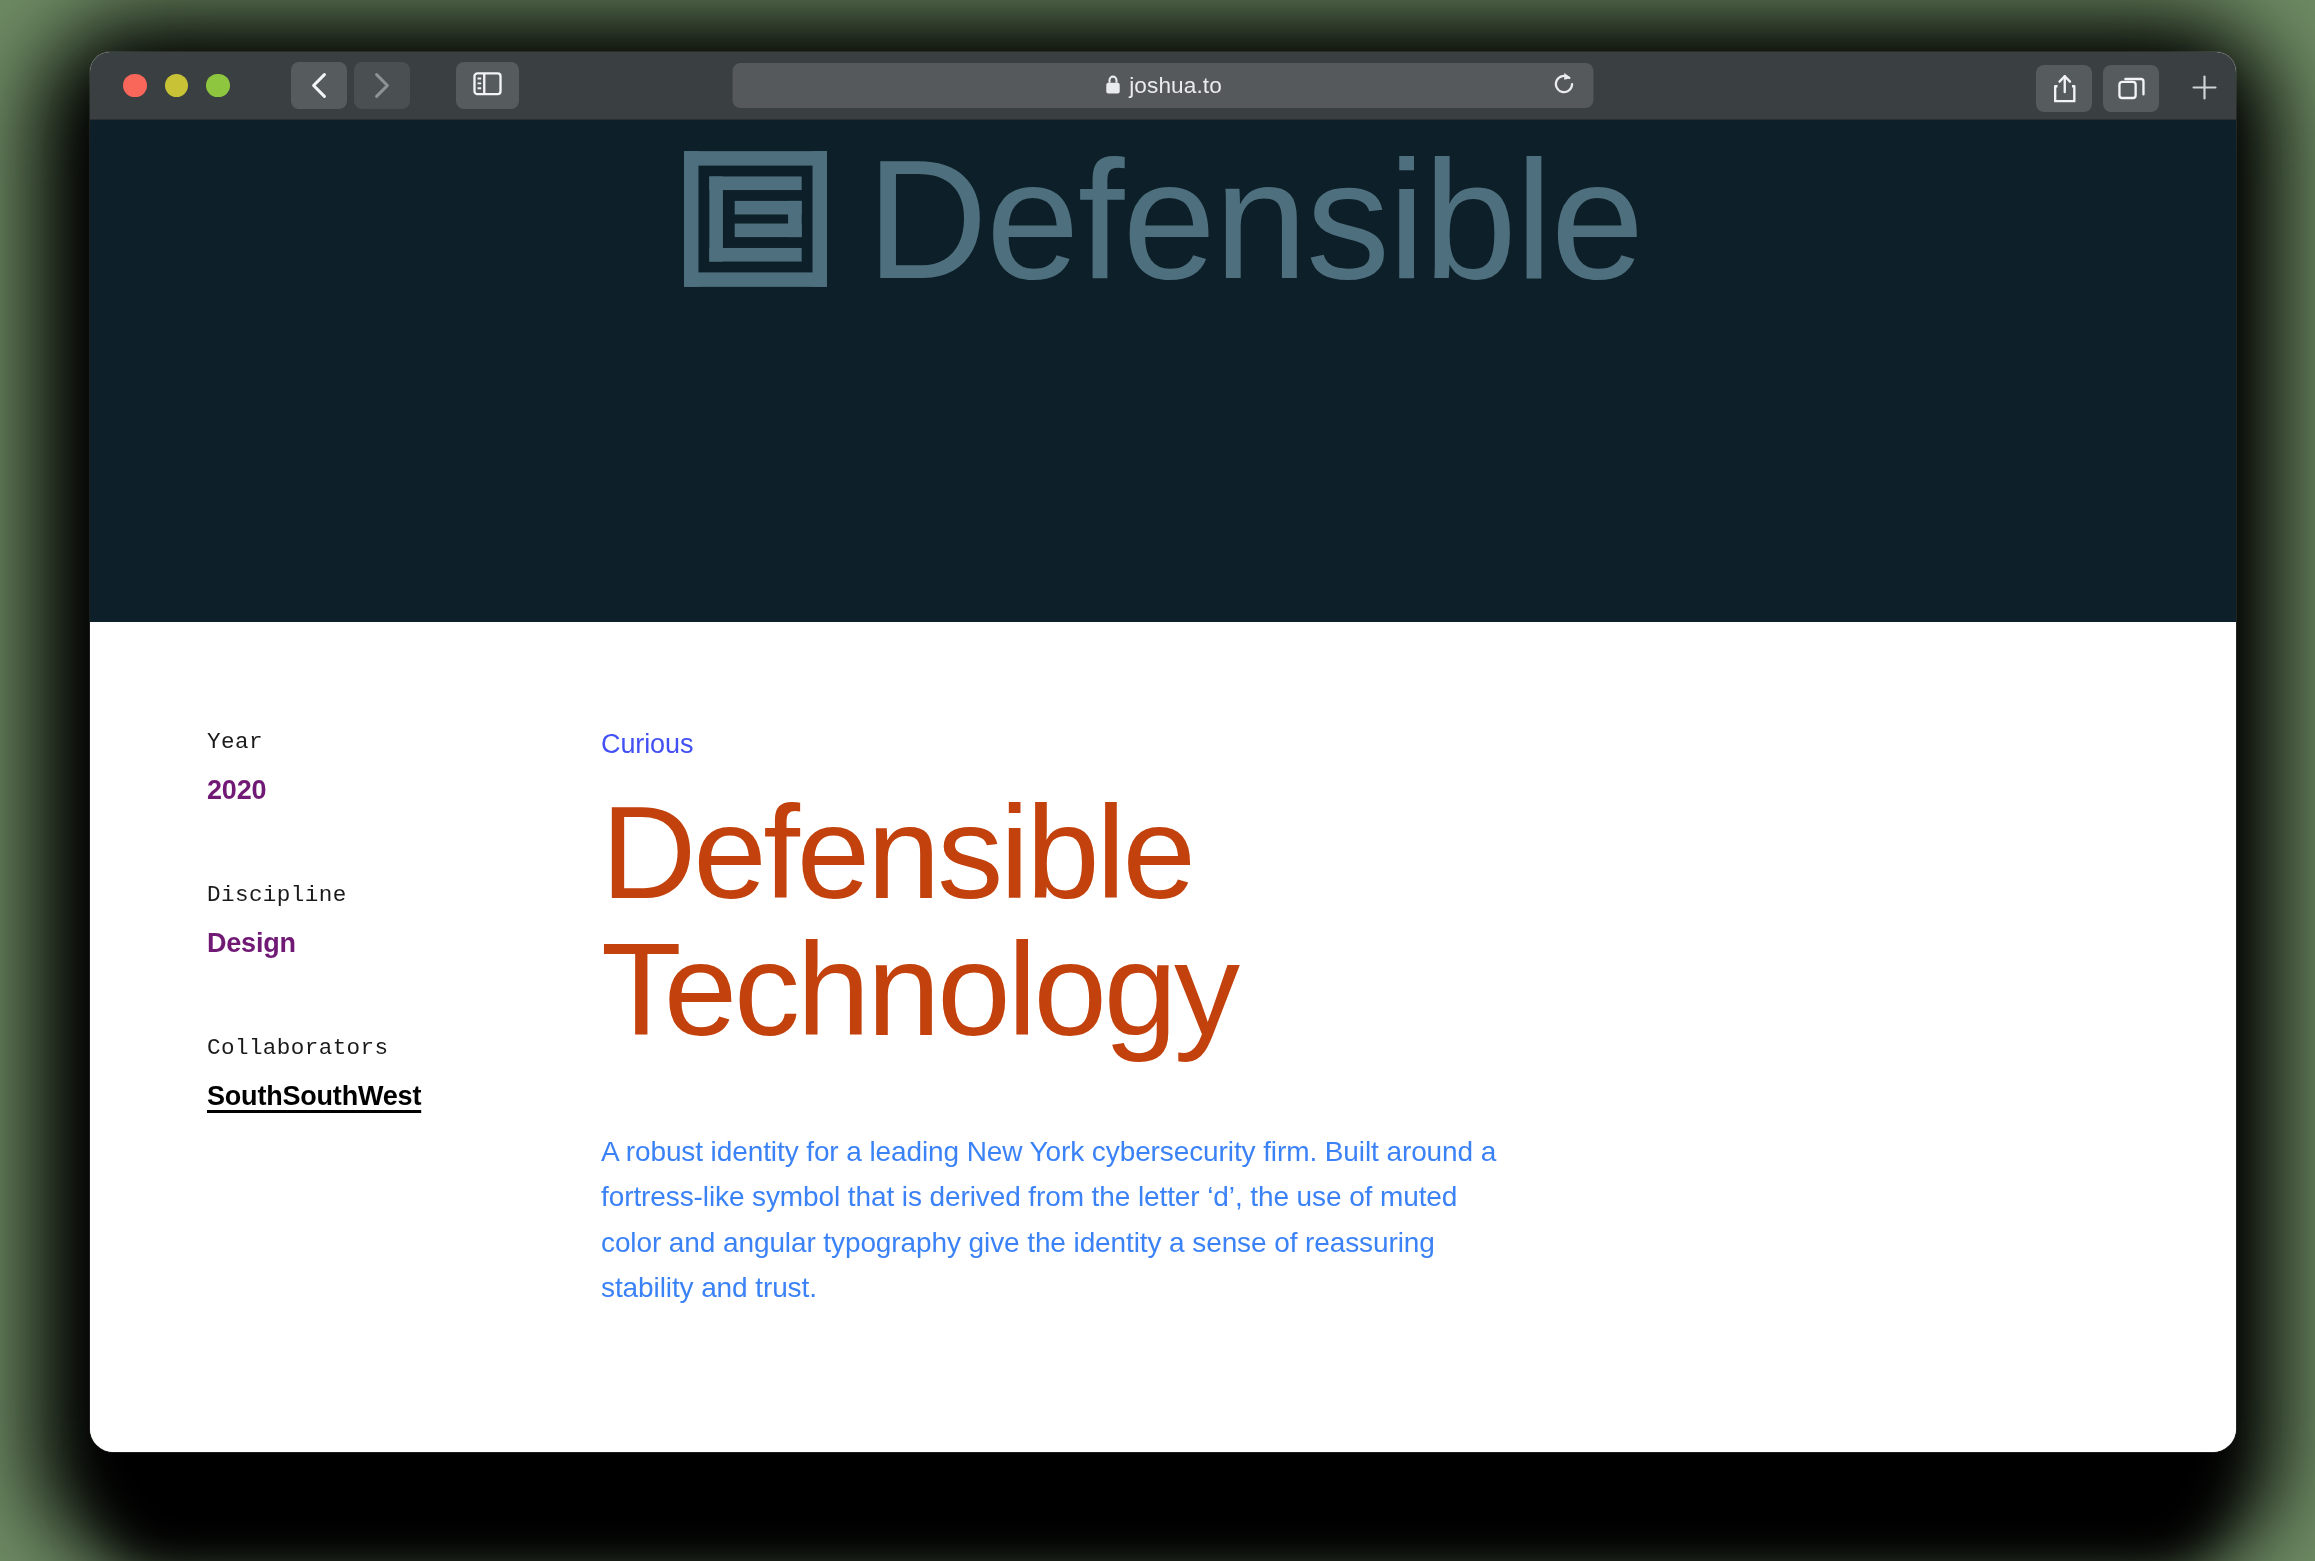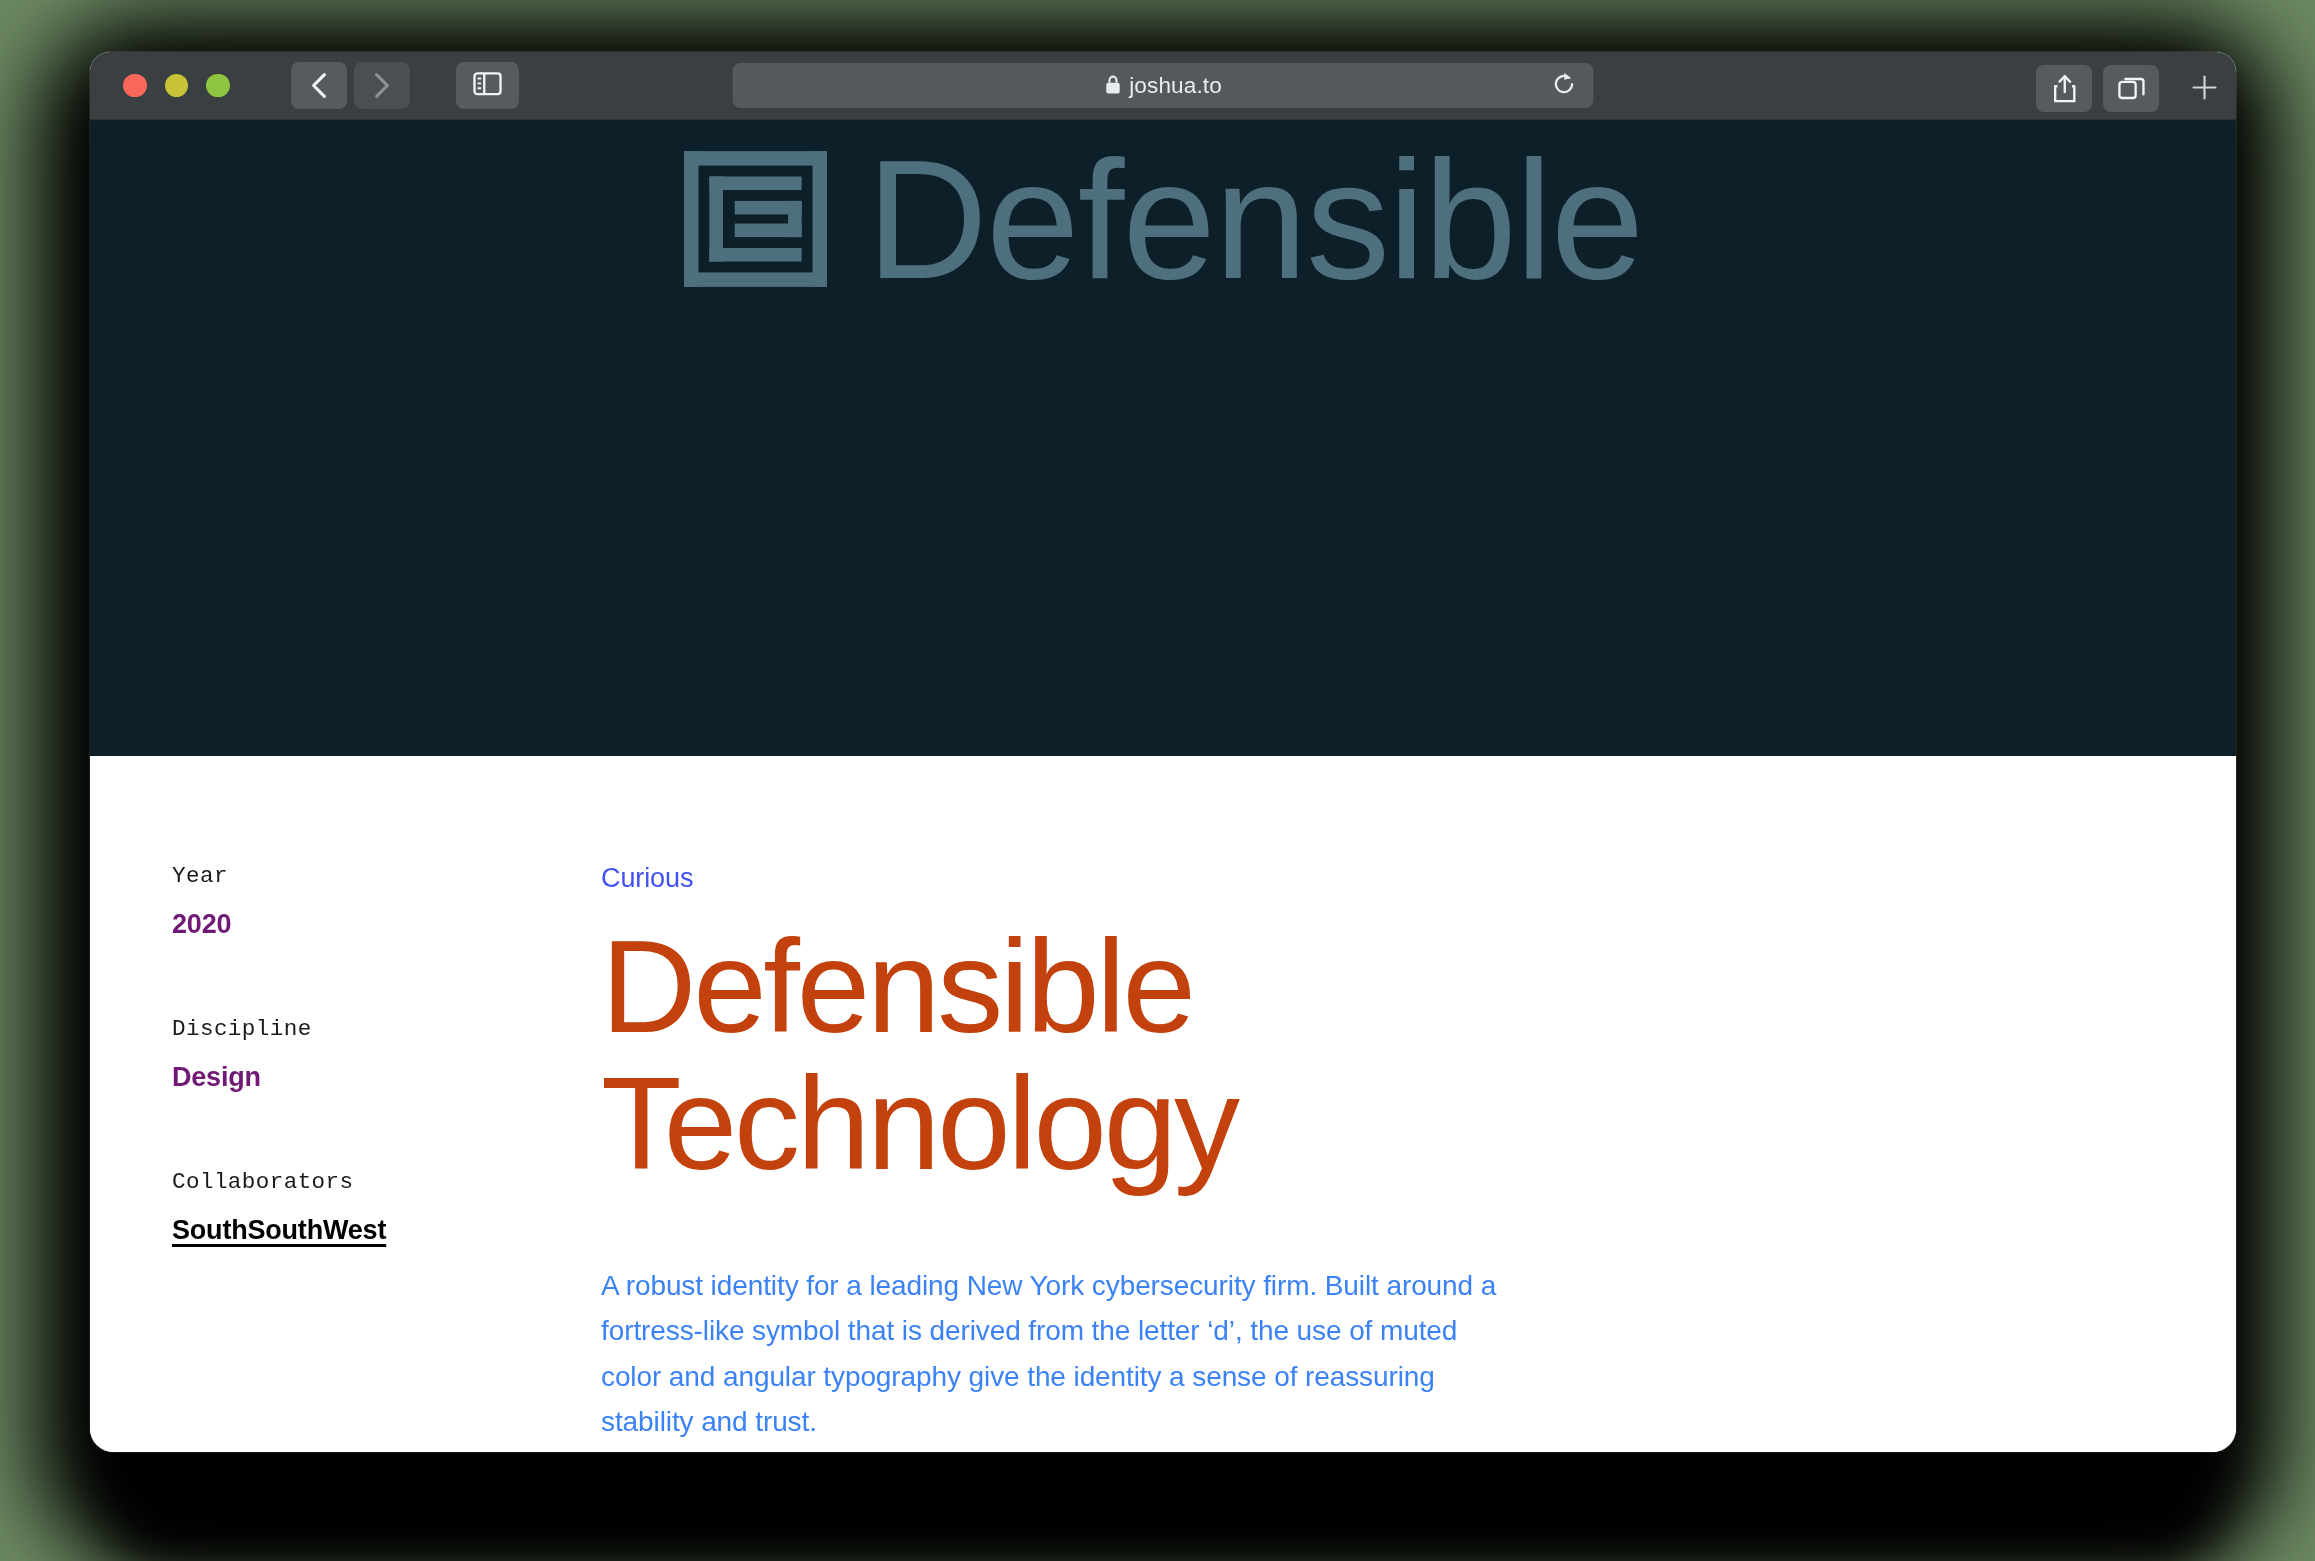--- a/index.html
+++ b/index.html
@@ -168,21 +168,21 @@
   }
 
   
   .page {
     height: 1332px;
     background: #ffffff;
     overflow: hidden;
   }
 
   .hero {
-    height: 636px;
+    height: 502px;
     background: #0d1f28;
     position: relative;
     padding-left: 24px;
   }
 
   .brand-lockup {
     position: absolute;
     left: 0;
     right: 0;
     top: 16.3px;
@@ -202,21 +202,21 @@
   }
 
   
   .article {
     display: flex;
     padding: 107px 0 0 0;
   }
 
   .meta-col {
     width: 511px;
-    padding-left: 82px;
+    padding-left: 117px;
     flex: none;
   }
   .meta-block { margin-bottom: 76px; }
   .meta-label {
     font-family: "Liberation Mono", monospace;
     font-size: 22.6px;
     color: #1a1a1a;
     letter-spacing: 0.4px;
     margin-bottom: 20px;
     display: block;

